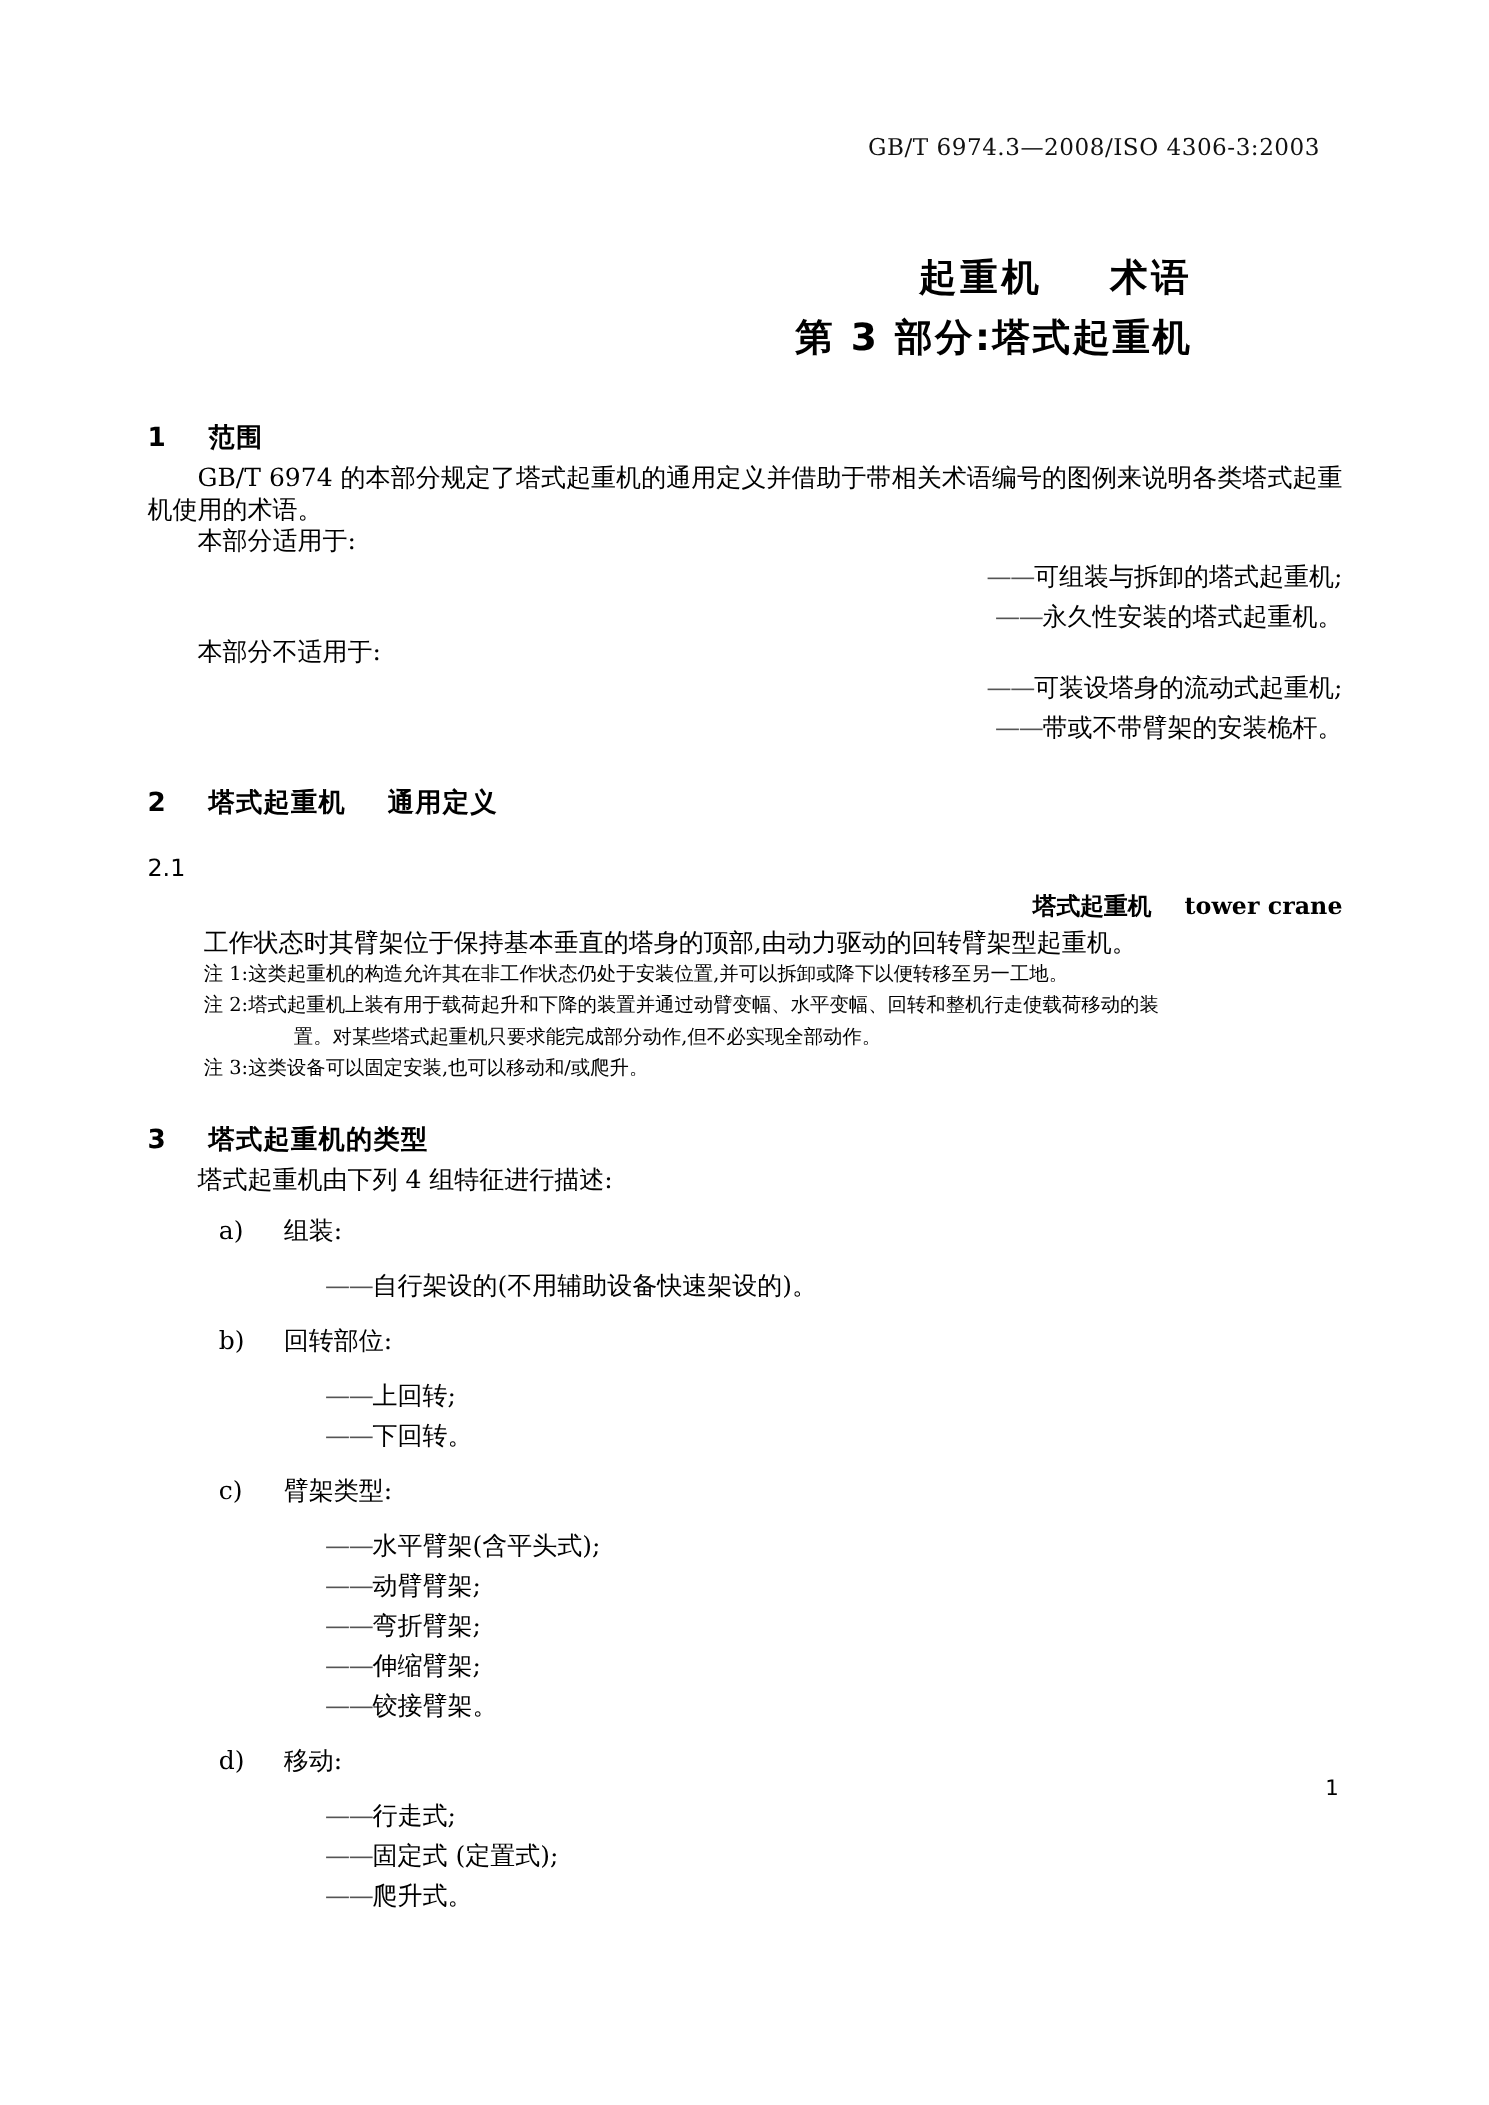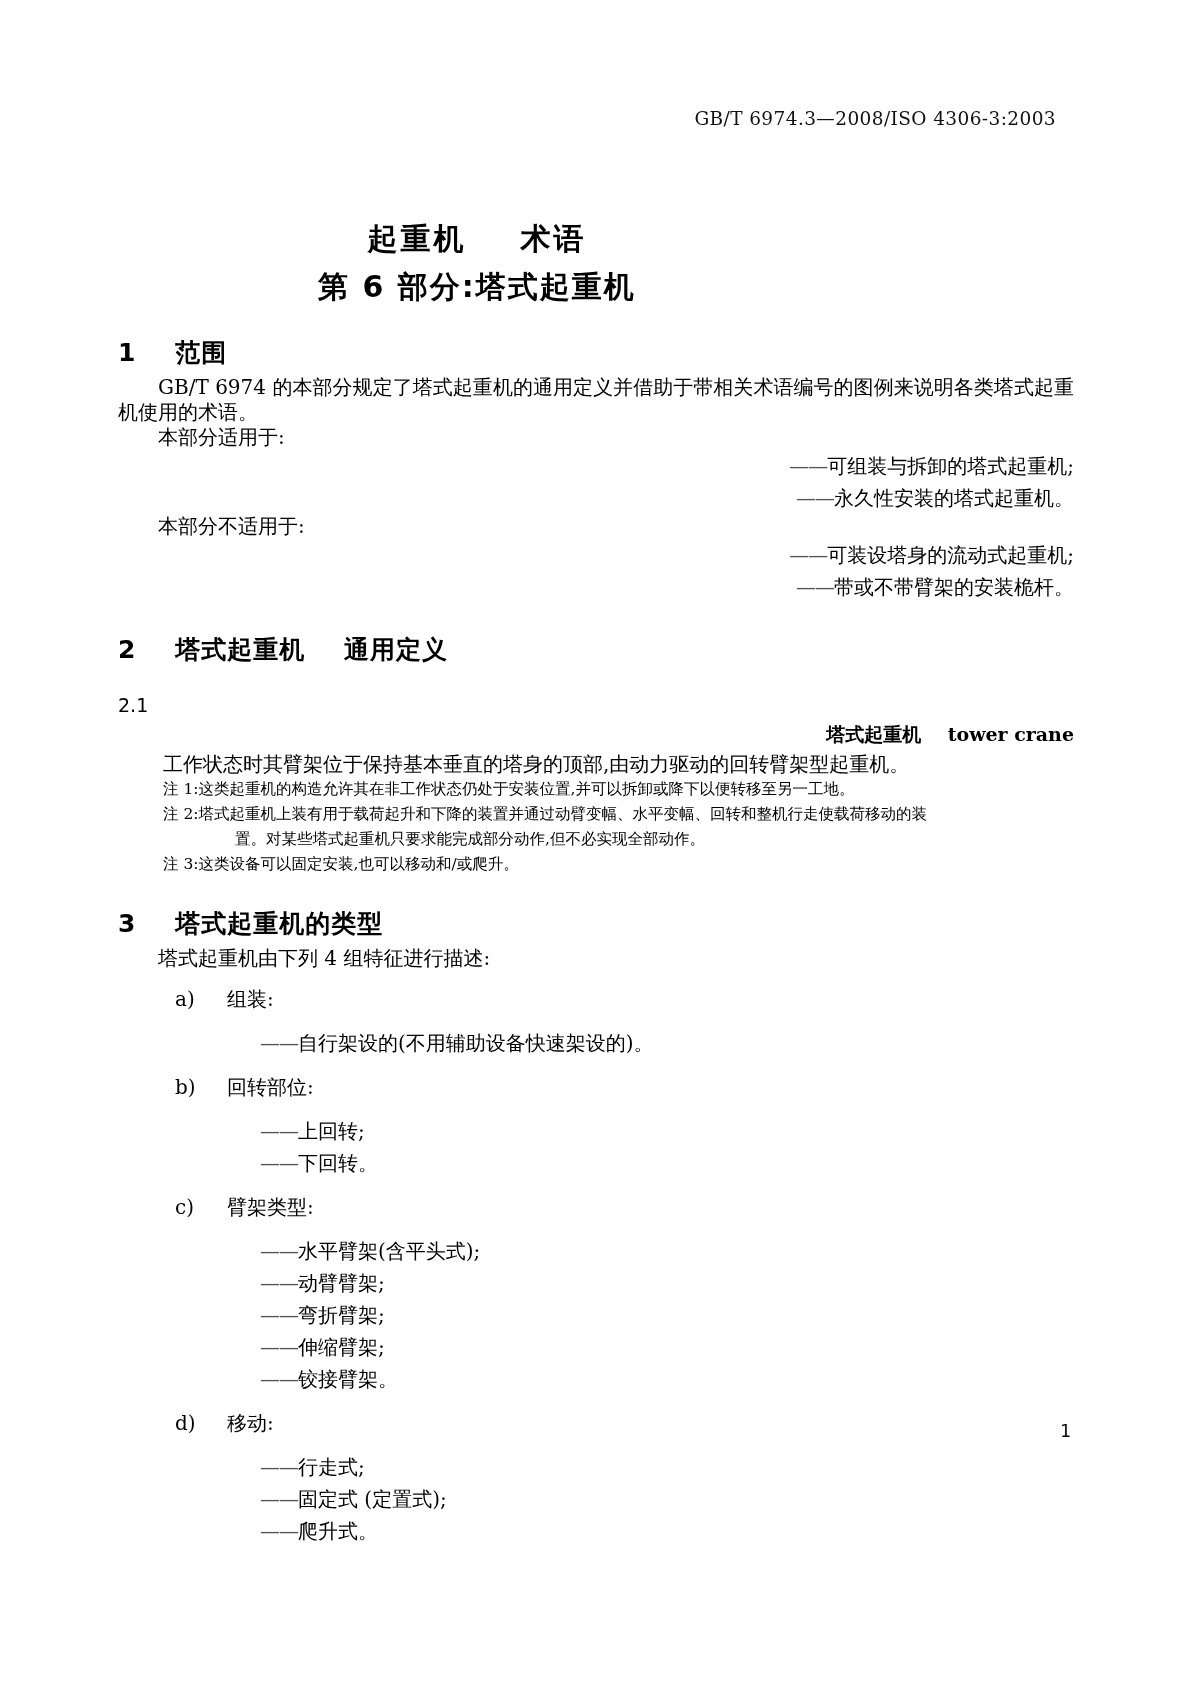--- a/index.html
+++ b/index.html
@@ -29,24 +29,24 @@
     font-family: "DejaVu Serif", "Liberation Serif", serif;
     font-size: 18.5px;
     letter-spacing: 0.4px;
     white-space: nowrap;
     color: #111;
   }
 
   
   .doc-title {
     position: absolute;
-    top: 216px;
+    top: 200px;
     left: 0;
     width: 954px;
-    text-align: center;
+    text-align: right;
   }
   .doc-title .line1 {
     font-family: "DejaVu Sans", "Liberation Sans", sans-serif;
     font-weight: bold;
     font-size: 30px;
     letter-spacing: 3px;
     line-height: 46px;
     white-space: pre;
   }
   .doc-title .line2 {
@@ -62,21 +62,21 @@
   .content {
     position: absolute;
     top: 336px;
     left: 118px;
     width: 956px;
   }
 
   .h1 {
     font-family: "DejaVu Sans", "Liberation Sans", sans-serif;
     font-weight: bold;
-    font-size: 25px;
+    font-size: 21px;
     letter-spacing: 1px;
     margin: 0 0 6px 0;
     white-space: pre;
   }
   .h1.spaced-top { margin-top: 30px; }
 
   .clause-num {
     font-family: "DejaVu Sans", "Liberation Sans", sans-serif;
     font-weight: normal;
     font-size: 19px;
@@ -160,21 +160,21 @@
 </style>
 </head>
 <body>
 
 <div class="page">
 
   <div class="running-header">GB/T 6974.3—2008/ISO 4306-3:2003</div>
 
   <div class="doc-title">
     <div class="line1">起重机    术语</div>
-    <div class="line2">第 6 部分:塔式起重机</div>
+    <div class="line2">第 3 部分:塔式起重机</div>
   </div>
 
   <div class="content">
 
     <div class="h1">1    范围</div>
 
     <p class="body indent">GB/T 6974 的本部分规定了塔式起重机的通用定义并借助于带相关术语编号的图例来说明各类塔式起重机使用的术语。</p>
     <p class="body indent">本部分适用于:</p>
 
     <p class="dash-item"><span class="dash">——</span><span>可组装与拆卸的塔式起重机;</span></p>

